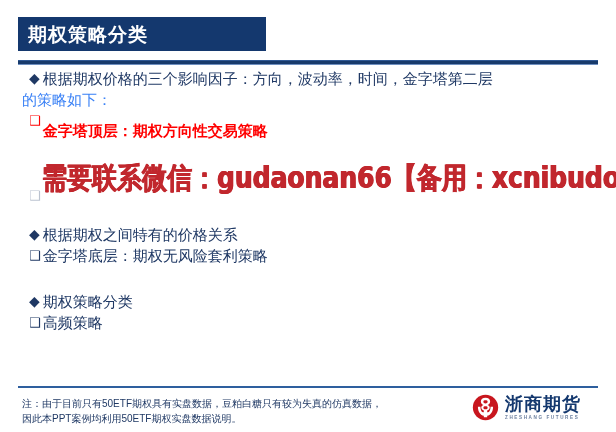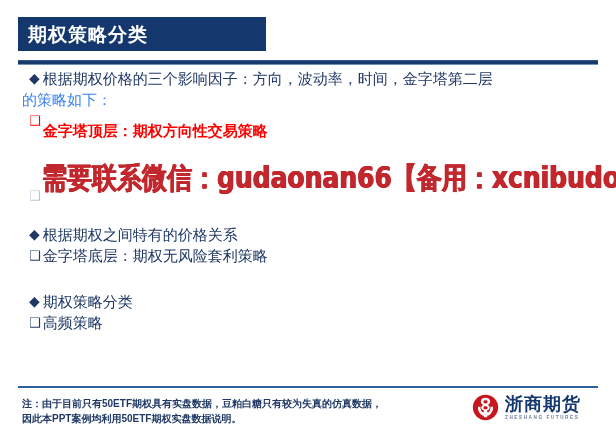--- a/index.html
+++ b/index.html
@@ -139,21 +139,21 @@
     background: #2e5f9e;
   }
   .footer-note {
     position: absolute;
     left: 22px;
     top: 396px;
     width: 440px;
     color: #1f3864;
     font-size: 10px;
     line-height: 15px;
-    font-weight: bold;
+    font-weight: normal;
   }
   .footer-note .nl2 { display: block; }
 
   .logo {
     position: absolute;
     left: 472px;
     top: 394px;
     display: flex;
     align-items: center;
   }

